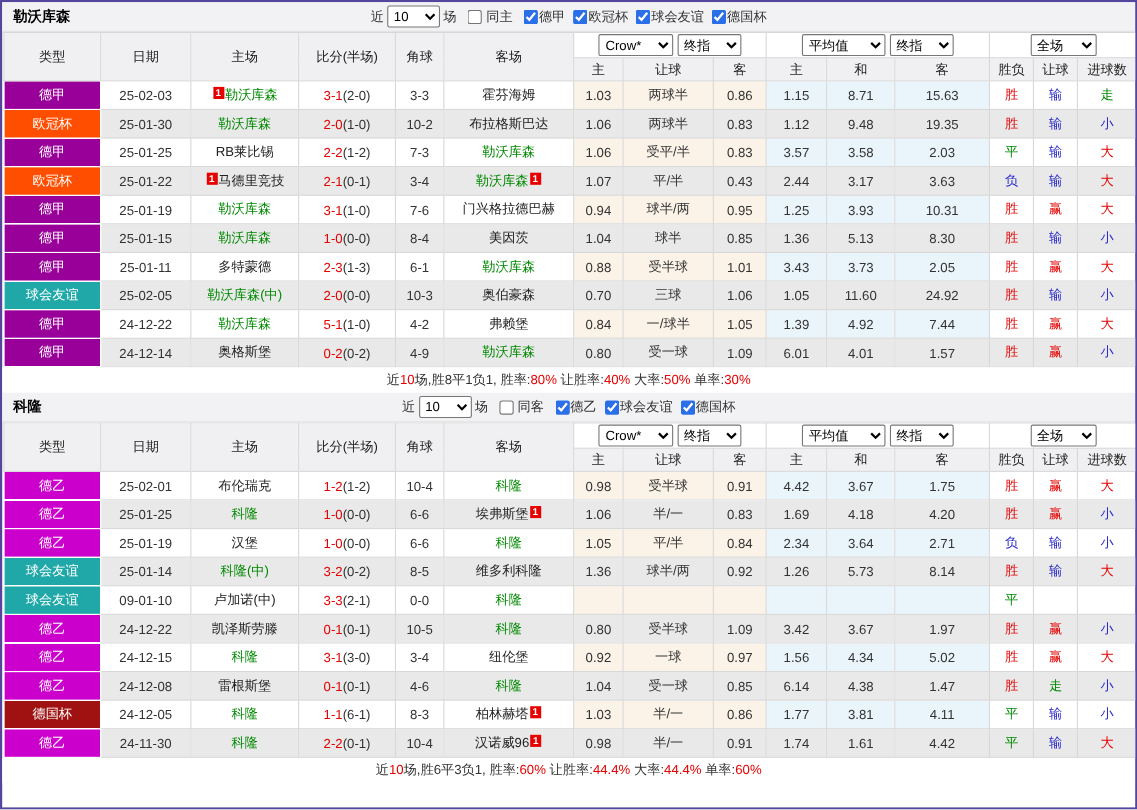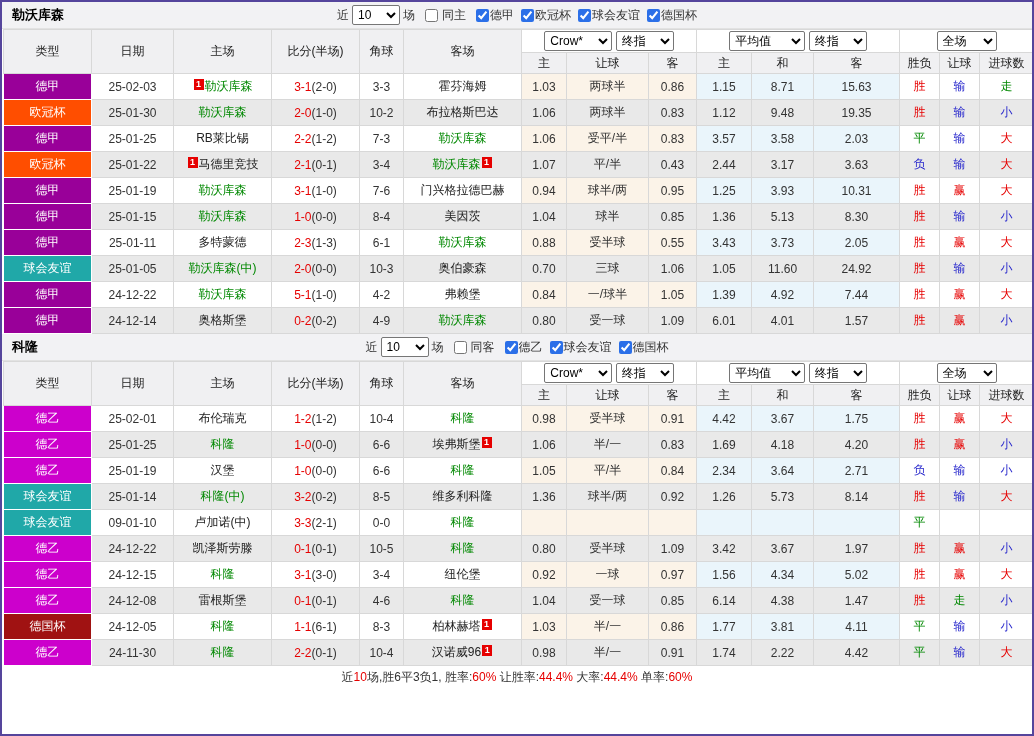--- a/index.html
+++ b/index.html
@@ -214,31 +214,31 @@
   </tr>
           <tr>
     <td class="league" style="background: rgb(153, 0, 153);">德甲</td>
     <td>25-01-11</td>
     <td><span class="team">多特蒙德</span></td>
     <td><span class="score">2-3</span><span class="half">(1-3)</span></td>
     <td>6-1</td>
     <td><span class="team green">勒沃库森</span></td>
     <td class="cream">0.88</td>
     <td class="cream">受半球</td>
-    <td class="cream">0.55</td>
+    <td class="cream">1.01</td>
     <td class="avg">3.43</td>
     <td class="avg">3.73</td>
     <td class="avg">2.05</td>
     <td style="color: rgb(230, 0, 0);">胜</td>
     <td style="color: rgb(230, 0, 0);">赢</td>
     <td style="color: rgb(230, 0, 0);">大</td>
   </tr>
           <tr>
     <td class="league" style="background: rgb(32, 168, 168);">球会友谊</td>
-    <td>25-01-05</td>
+    <td>25-02-05</td>
     <td><span class="team green">勒沃库森(中)</span></td>
     <td><span class="score">2-0</span><span class="half">(0-0)</span></td>
     <td>10-3</td>
     <td><span class="team">奥伯豪森</span></td>
     <td class="cream">0.70</td>
     <td class="cream">三球</td>
     <td class="cream">1.06</td>
     <td class="avg">1.05</td>
     <td class="avg">11.60</td>
     <td class="avg">24.92</td>
@@ -275,20 +275,21 @@
     <td class="cream">1.09</td>
     <td class="avg">6.01</td>
     <td class="avg">4.01</td>
     <td class="avg">1.57</td>
     <td style="color: rgb(230, 0, 0);">胜</td>
     <td style="color: rgb(230, 0, 0);">赢</td>
     <td style="color: rgb(38, 38, 204);">小</td>
   </tr>
         </tbody>
     </table>
+    <div class="summary"><span>近</span><span class="red">10</span><span>场,胜8平1负1, 胜率:</span><span class="red">80%</span><span> 让胜率:</span><span class="red">40%</span><span> 大率:</span><span class="red">50%</span><span> 单率:</span><span class="red">30%</span></div>
   </div>
 
   <div class="section">
     <div class="section-bar">
       <span class="team-heading">科隆</span>
       <span class="filters">
         <span>近</span>
         <select class="small"><option>10</option></select>
         <span>场</span>
         <input type="checkbox" style="">
@@ -511,21 +512,21 @@
     <td class="league" style="background: rgb(204, 0, 204);">德乙</td>
     <td>24-11-30</td>
     <td><span class="team green">科隆</span></td>
     <td><span class="score">2-2</span><span class="half">(0-1)</span></td>
     <td>10-4</td>
     <td><span class="team">汉诺威96</span><span class="badge">1</span></td>
     <td class="cream">0.98</td>
     <td class="cream">半/一</td>
     <td class="cream">0.91</td>
     <td class="avg">1.74</td>
-    <td class="avg">2.22</td>
+    <td class="avg">1.61</td>
     <td class="avg">4.42</td>
     <td style="color: rgb(0, 136, 0);">平</td>
     <td style="color: rgb(38, 38, 204);">输</td>
     <td style="color: rgb(230, 0, 0);">大</td>
   </tr>
         </tbody>
     </table>
     <div class="summary"><span>近</span><span class="red">10</span><span>场,胜6平3负1, 胜率:</span><span class="red">60%</span><span> 让胜率:</span><span class="red">44.4%</span><span> 大率:</span><span class="red">44.4%</span><span> 单率:</span><span class="red">60%</span></div>
   </div>
 

